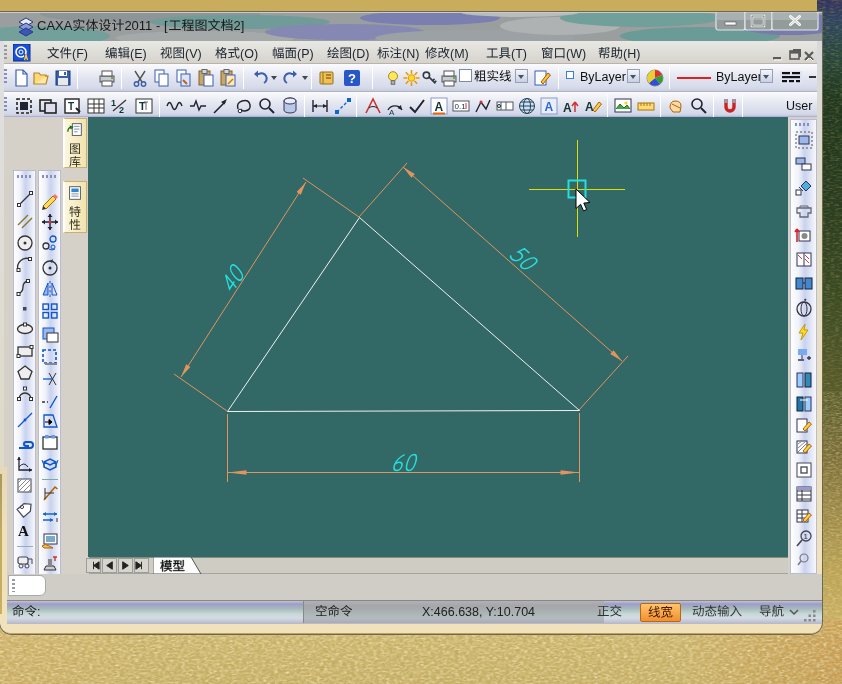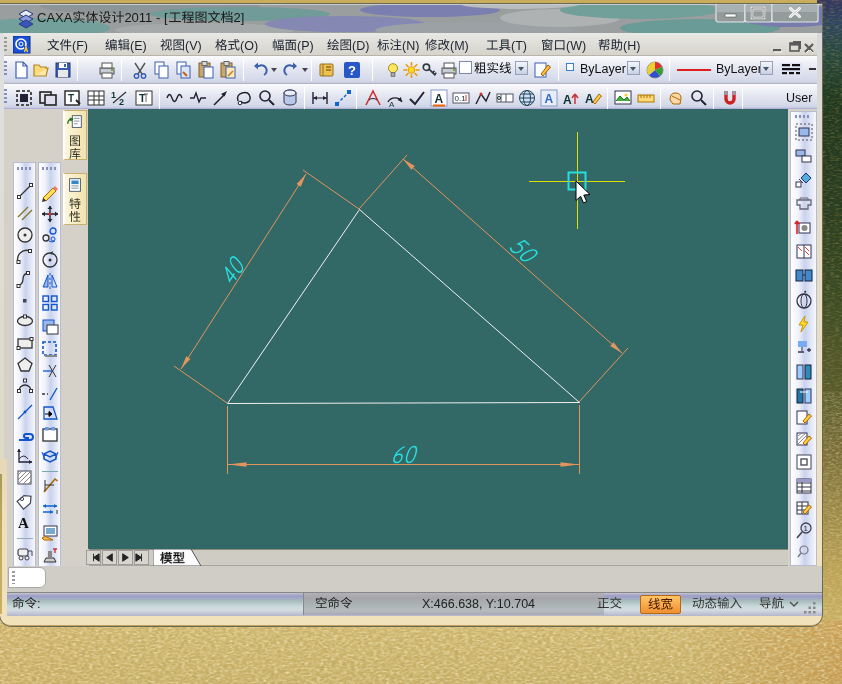--- a/index.html
+++ b/index.html
@@ -77,21 +77,21 @@
       </g>
 </svg>
 <div class="ab" id="deskright" style="left:817px;top:0;width:25px;height:620px;background:
 linear-gradient(180deg,#34345e 0,#2e4660 22px,#28483e 55px,#20381e 100px,#283c20 200px,#3c4c24 300px,#585c2c 390px,#7c6e38 460px,#a08c48 520px,#bba254 570px,#c9b062 620px);"></div>
 <svg class="ab" style="left:817px;top:0" width="25" height="620">
 <rect width="25" height="620" filter="url(#sandf)" opacity="0.55"></rect>
 <rect y="430" width="25" height="190" filter="url(#sandl)" opacity="0.5"></rect>
 </svg>
 
 <div class="ab" style="left:0;top:470px;width:4px;height:150px;background:linear-gradient(180deg,#9a8c52,#b89e54)"></div>
-<div class="ab" id="win" style="left:0;top:4px;width:822px;height:622px;border-radius:0 0 12px 12px;overflow:hidden;background:#a3a3a3;box-shadow:0 0 0 1px #6a6a52">
+<div class="ab" id="win" style="left:0;top:12px;width:822px;height:622px;border-radius:0 0 12px 12px;overflow:hidden;background:#a3a3a3;box-shadow:0 0 0 1px #6a6a52">
       <div class="ab" style="left:0;top:0;width:822px;height:29px;overflow:hidden">
 <svg width="822" height="29">
 <rect width="822" height="29" fill="#9a9e9e"></rect>
 <g opacity="0.78">
 <ellipse cx="40" cy="24" rx="70" ry="10" fill="#6aa09a"></ellipse>
 <ellipse cx="150" cy="2" rx="110" ry="9" fill="#8a9296"></ellipse>
 <ellipse cx="240" cy="10" rx="90" ry="7" fill="#649a96"></ellipse>
 <ellipse cx="205" cy="26" rx="90" ry="7" fill="#a8acac"></ellipse>
 <ellipse cx="345" cy="20" rx="80" ry="8" fill="#7e82b8"></ellipse>
 <ellipse cx="430" cy="6" rx="70" ry="7" fill="#7276b4"></ellipse>

